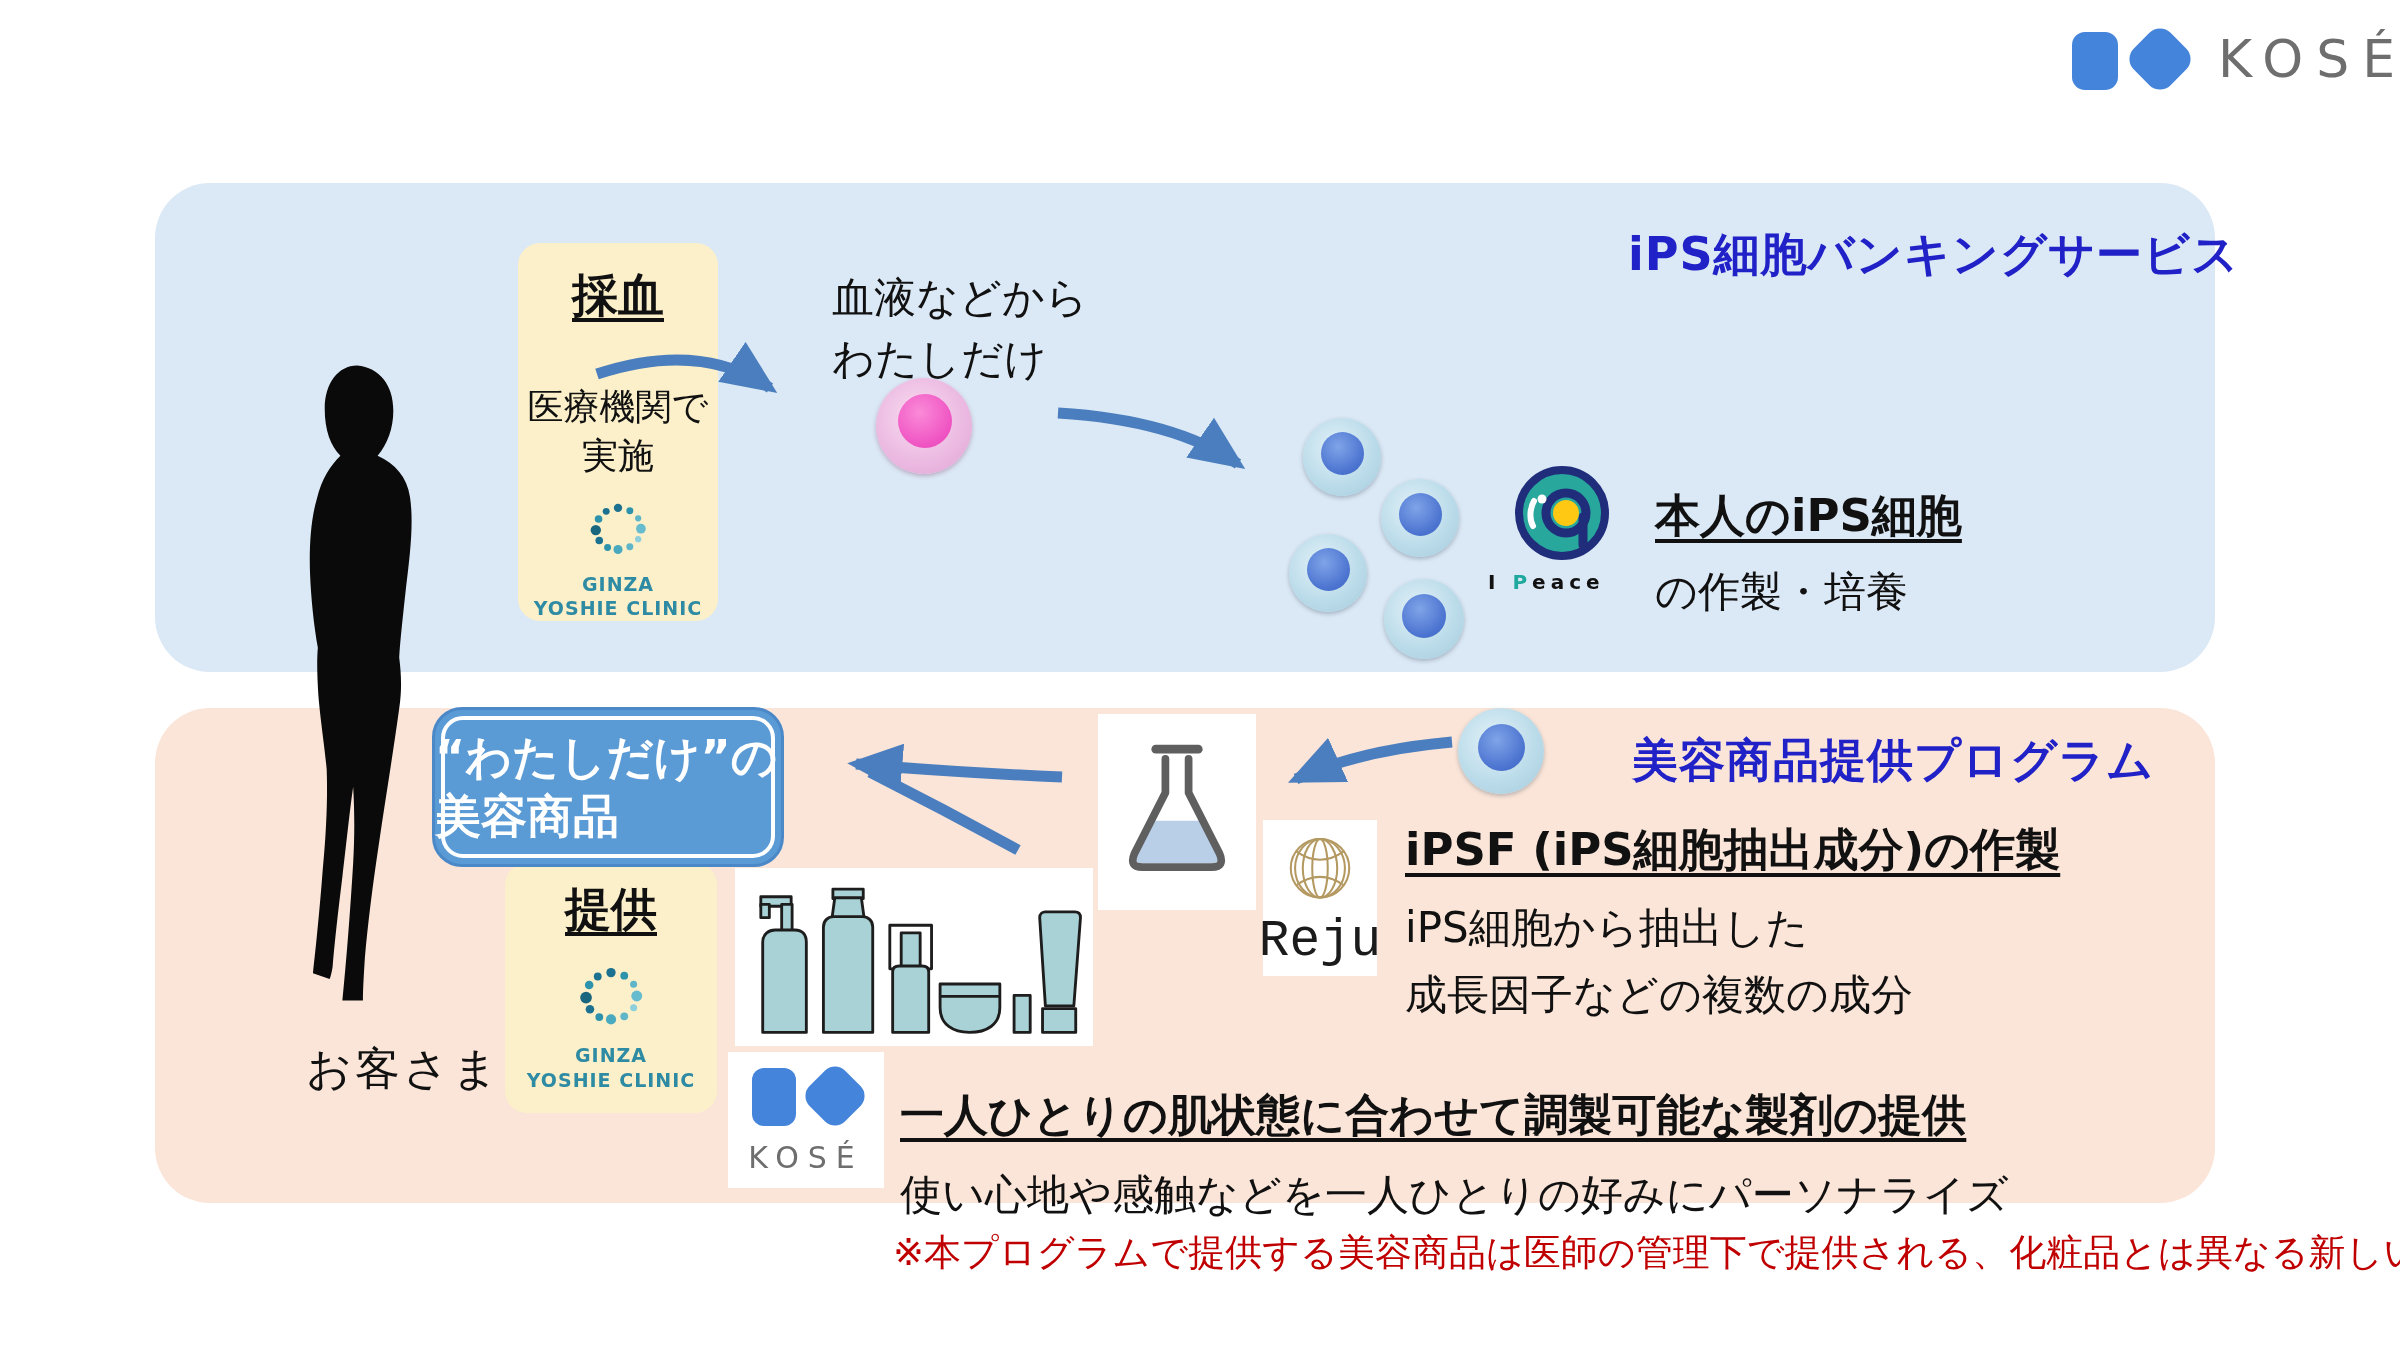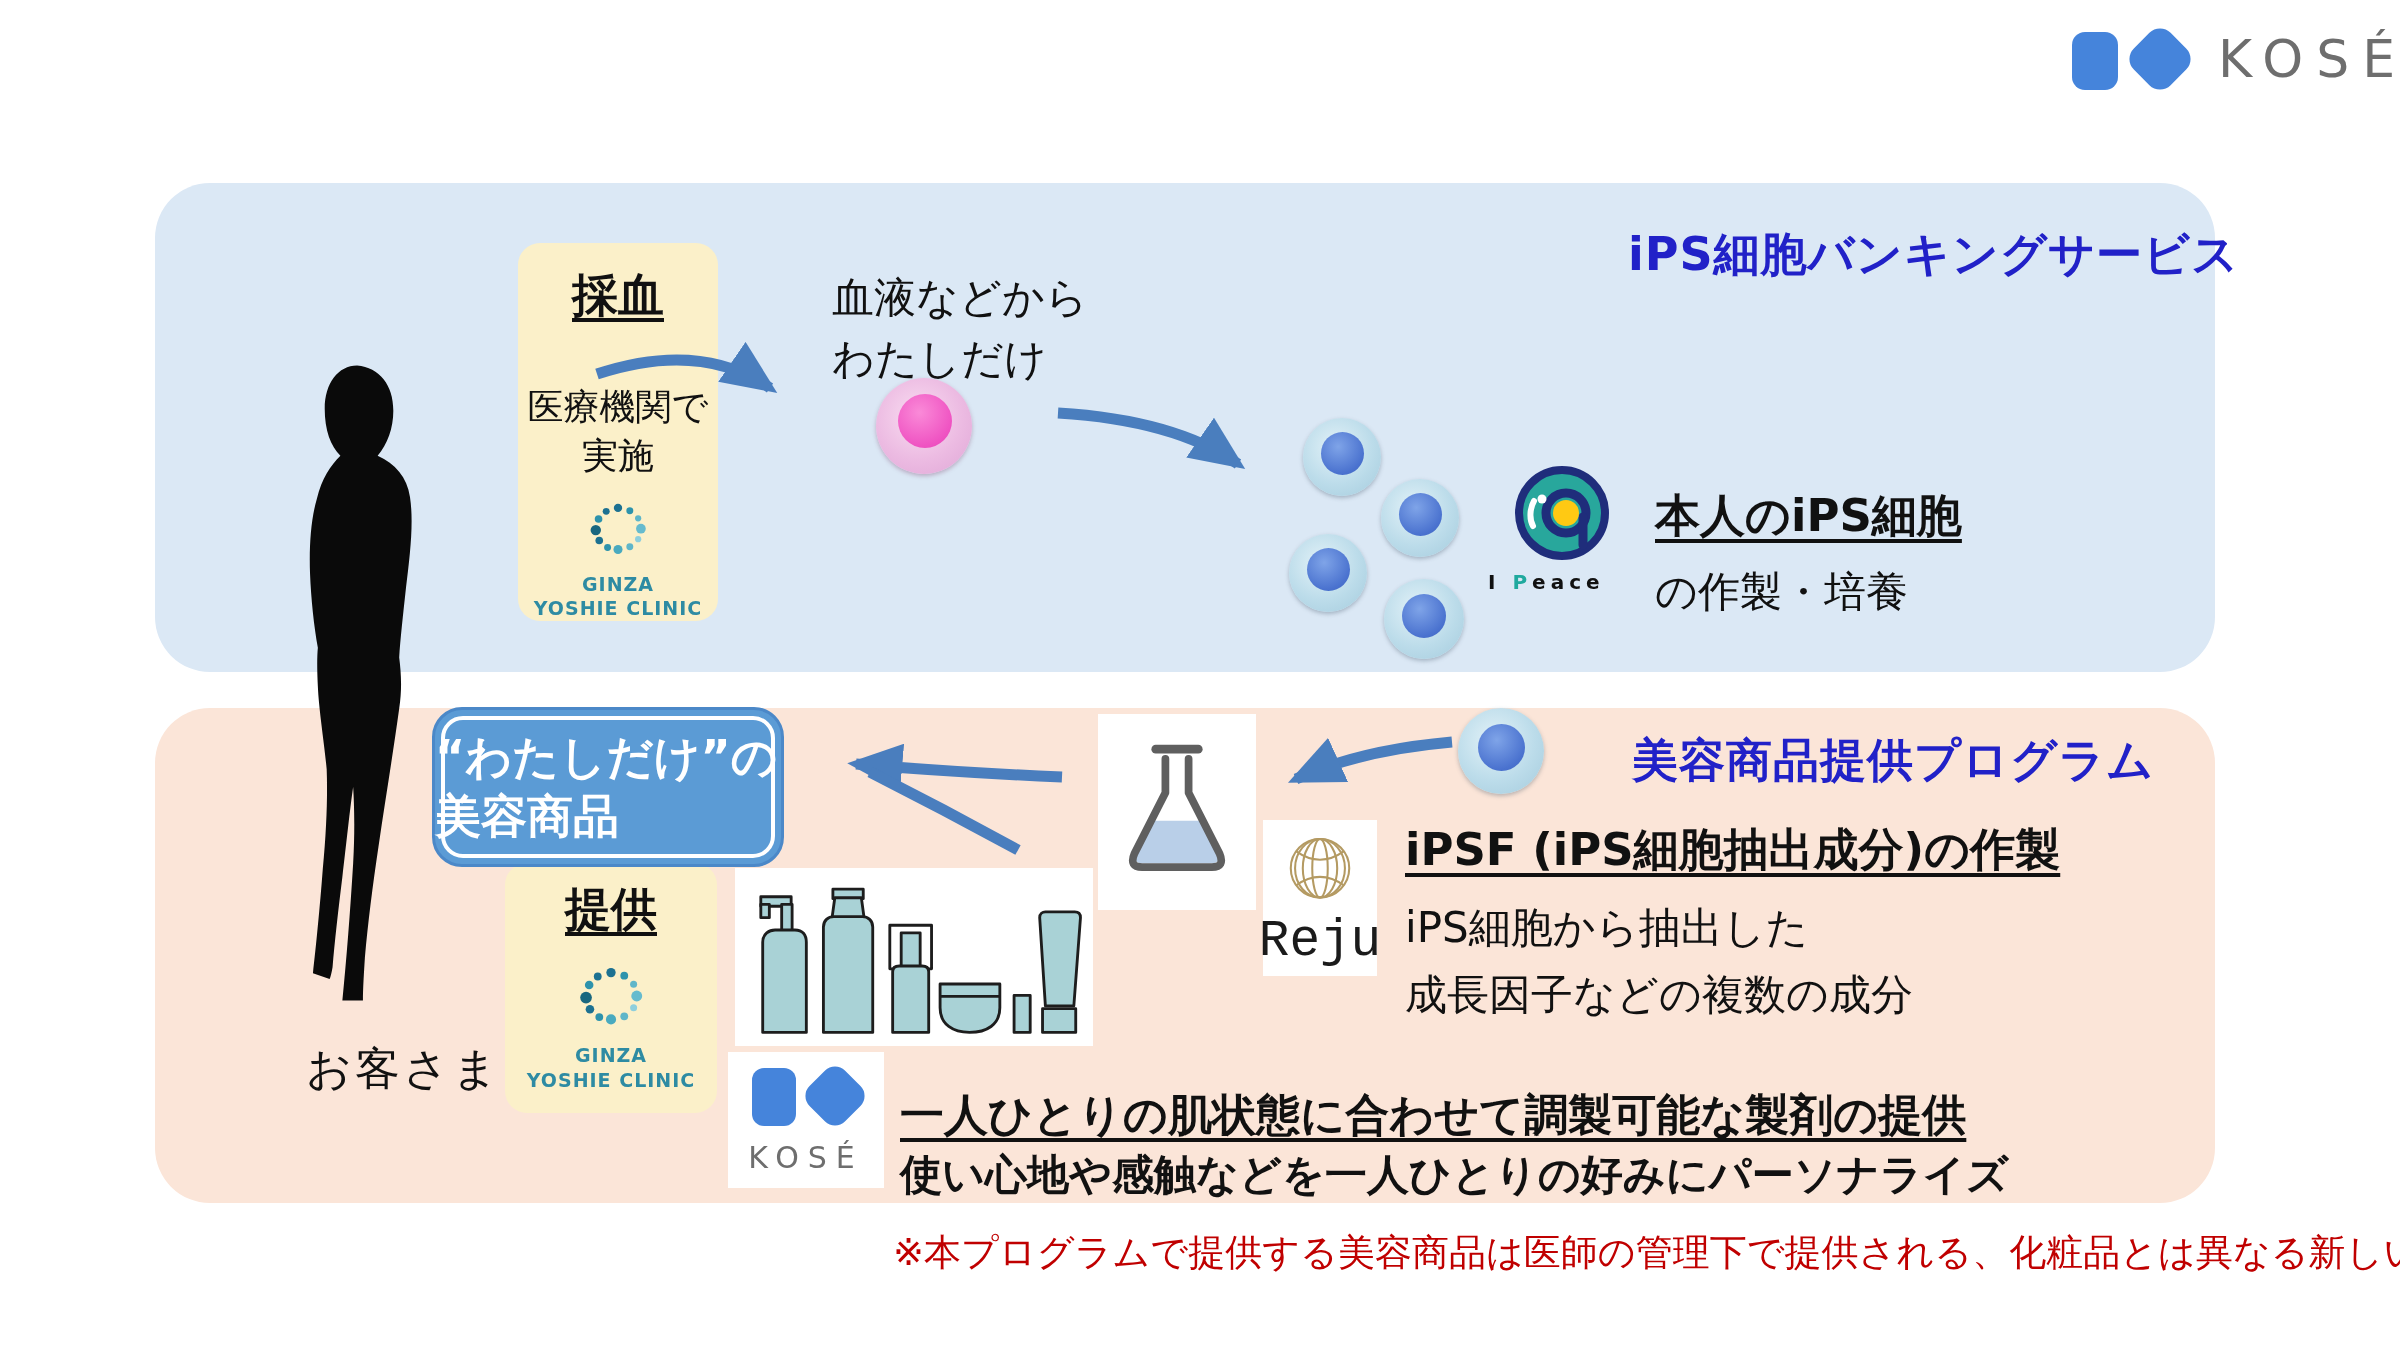--- a/index.html
+++ b/index.html
@@ -242,18 +242,18 @@
   <div class="abs wbox" style="left:728px; top:1052px; width:156px; height:136px;">
     <div class="kose-row">
       <div class="ksq" style="width:44px;height:58px;border-radius:12px;margin-top:2px;"></div>
       <div class="ksq" style="width:50px;height:50px;border-radius:14px;margin-left:14px;transform:rotate(-45deg);"></div>
     </div>
     <div class="kose-text" style="font-size:30px;letter-spacing:9px;margin-top:14px;">KOSÉ</div>
   </div>
 
   <div class="abs" style="left:900px; top:1086px; z-index:3;">
     <div class="t-head" style="font-size:44px;">一人ひとりの肌状態に合わせて調製可能な製剤の提供</div>
-    <div class="t-body" style="margin-top:0; white-space:nowrap;font-weight:bold;">使い心地や感触などを一人ひとりの好みにパーソナライズ</div>
+    <div class="t-body" style="margin-top:20px; white-space:nowrap;">使い心地や感触などを一人ひとりの好みにパーソナライズ</div>
   </div>
 
   <div class="abs footnote" style="left:893px; top:1228px;">※本プログラムで提供する美容商品は医師の管理下で提供される、化粧品とは異なる新しい商材です</div>
 
 </div>
 
 </body></html>

